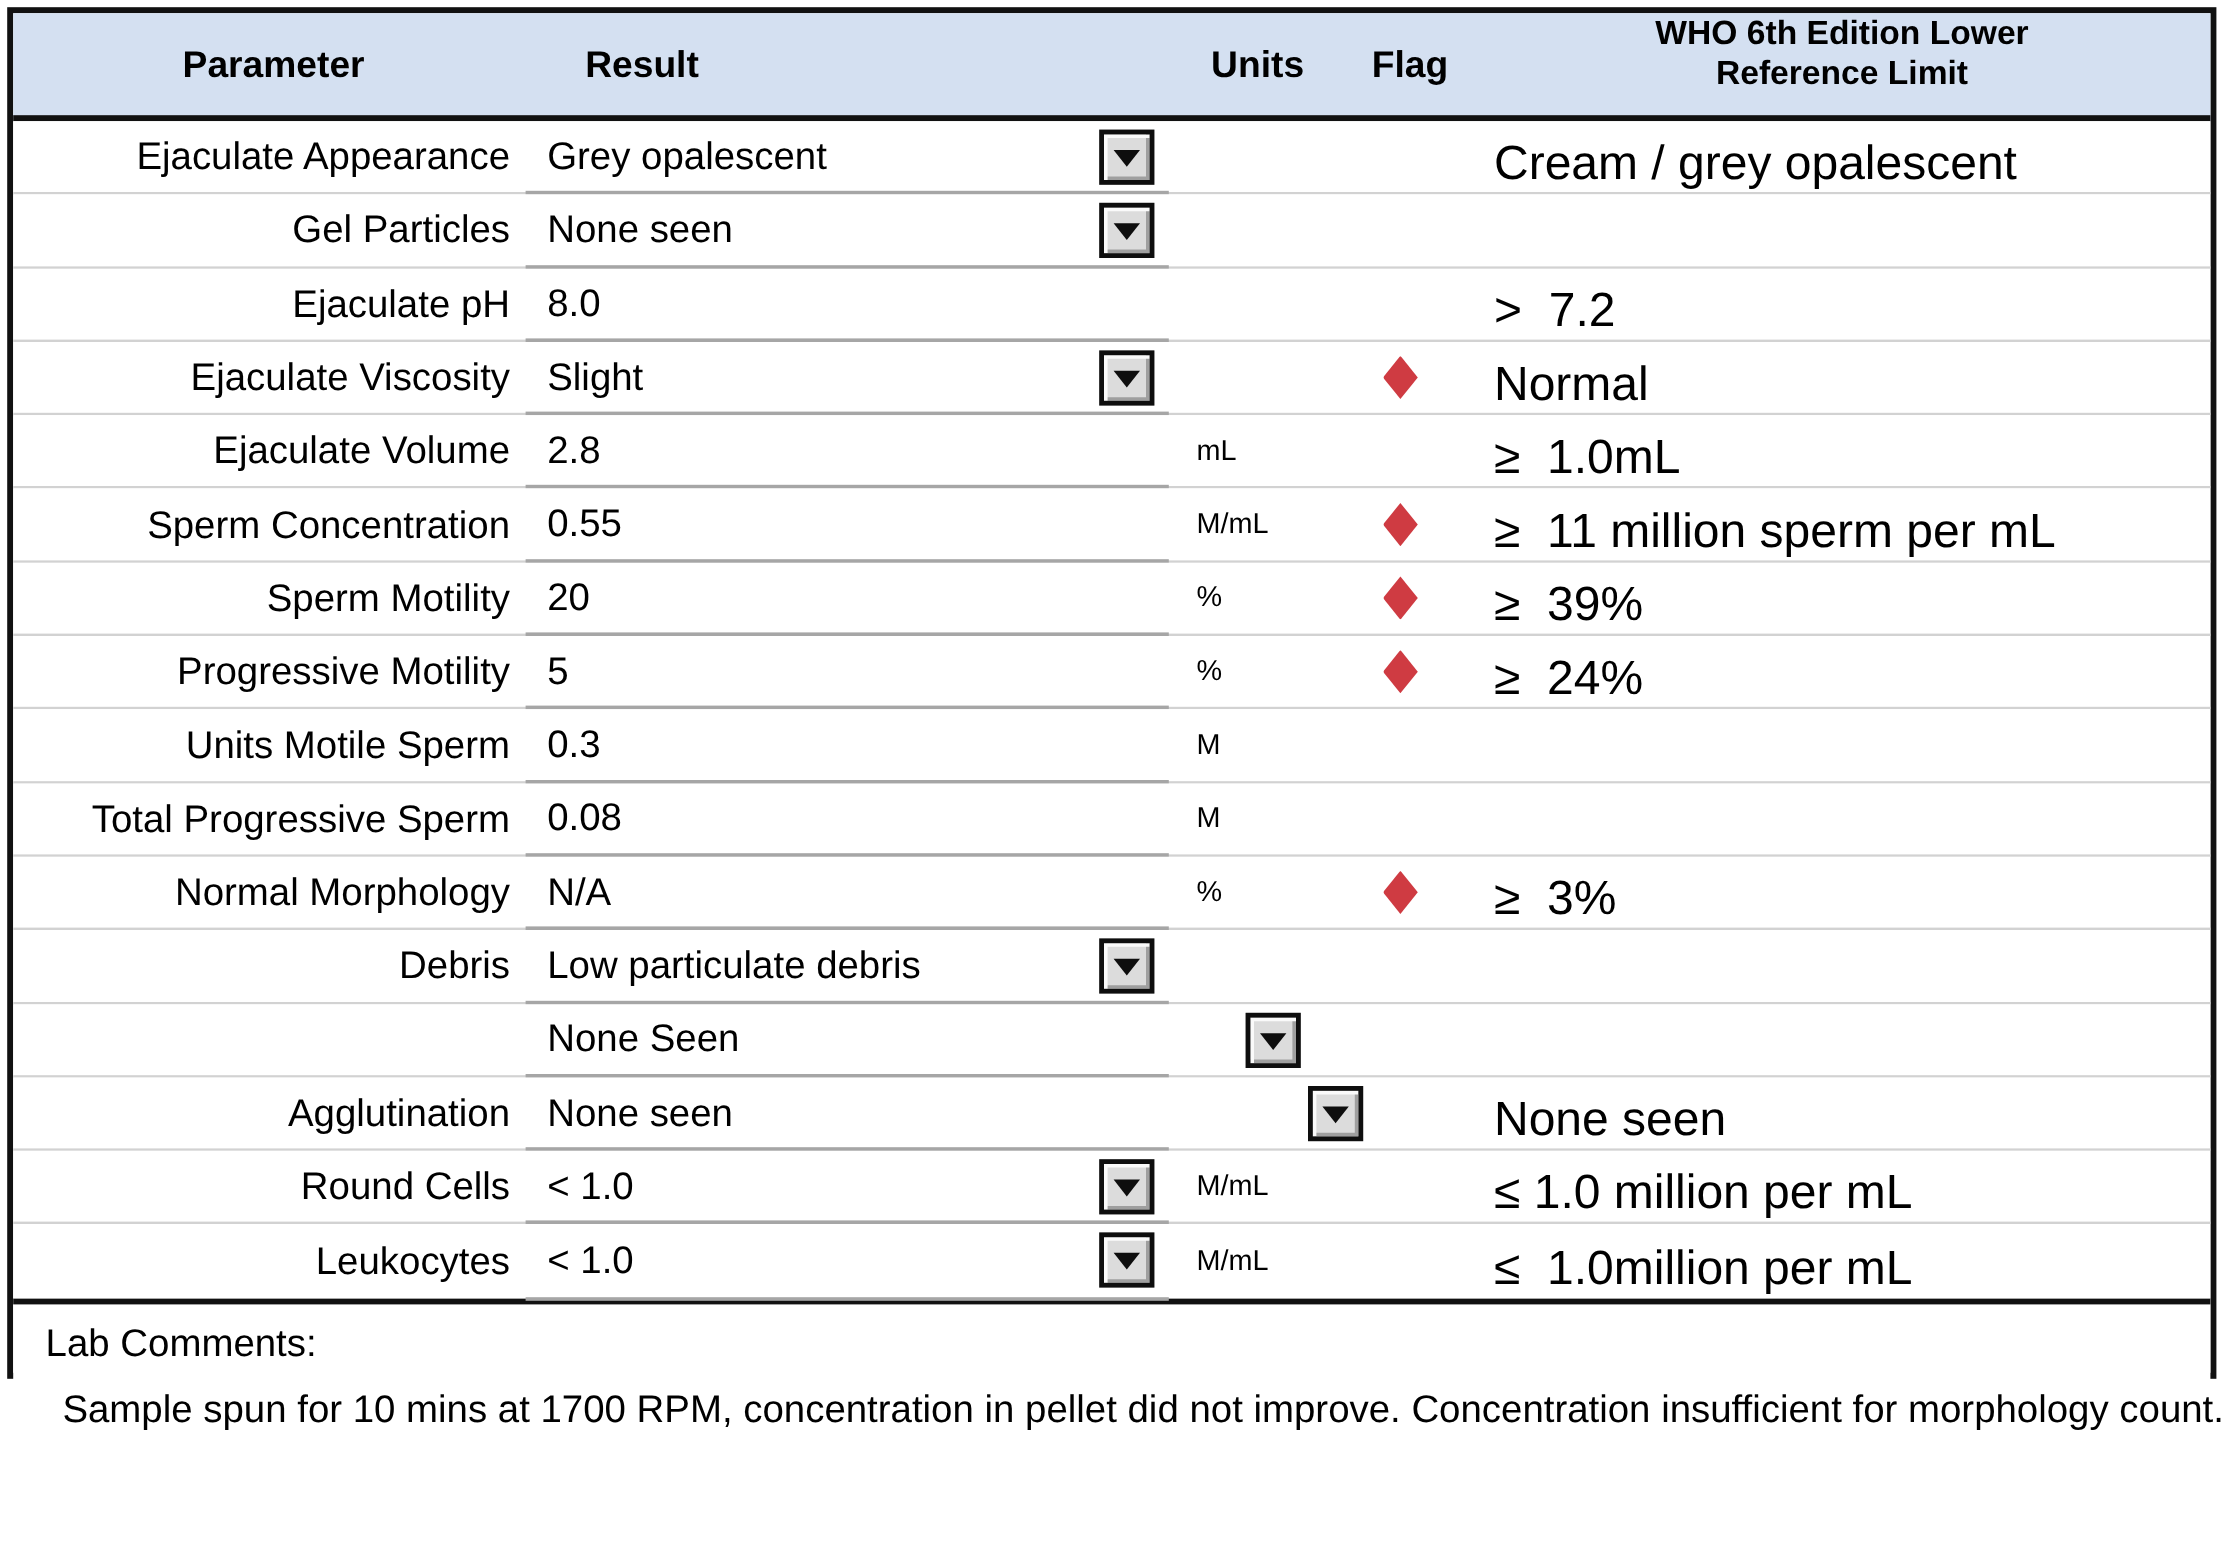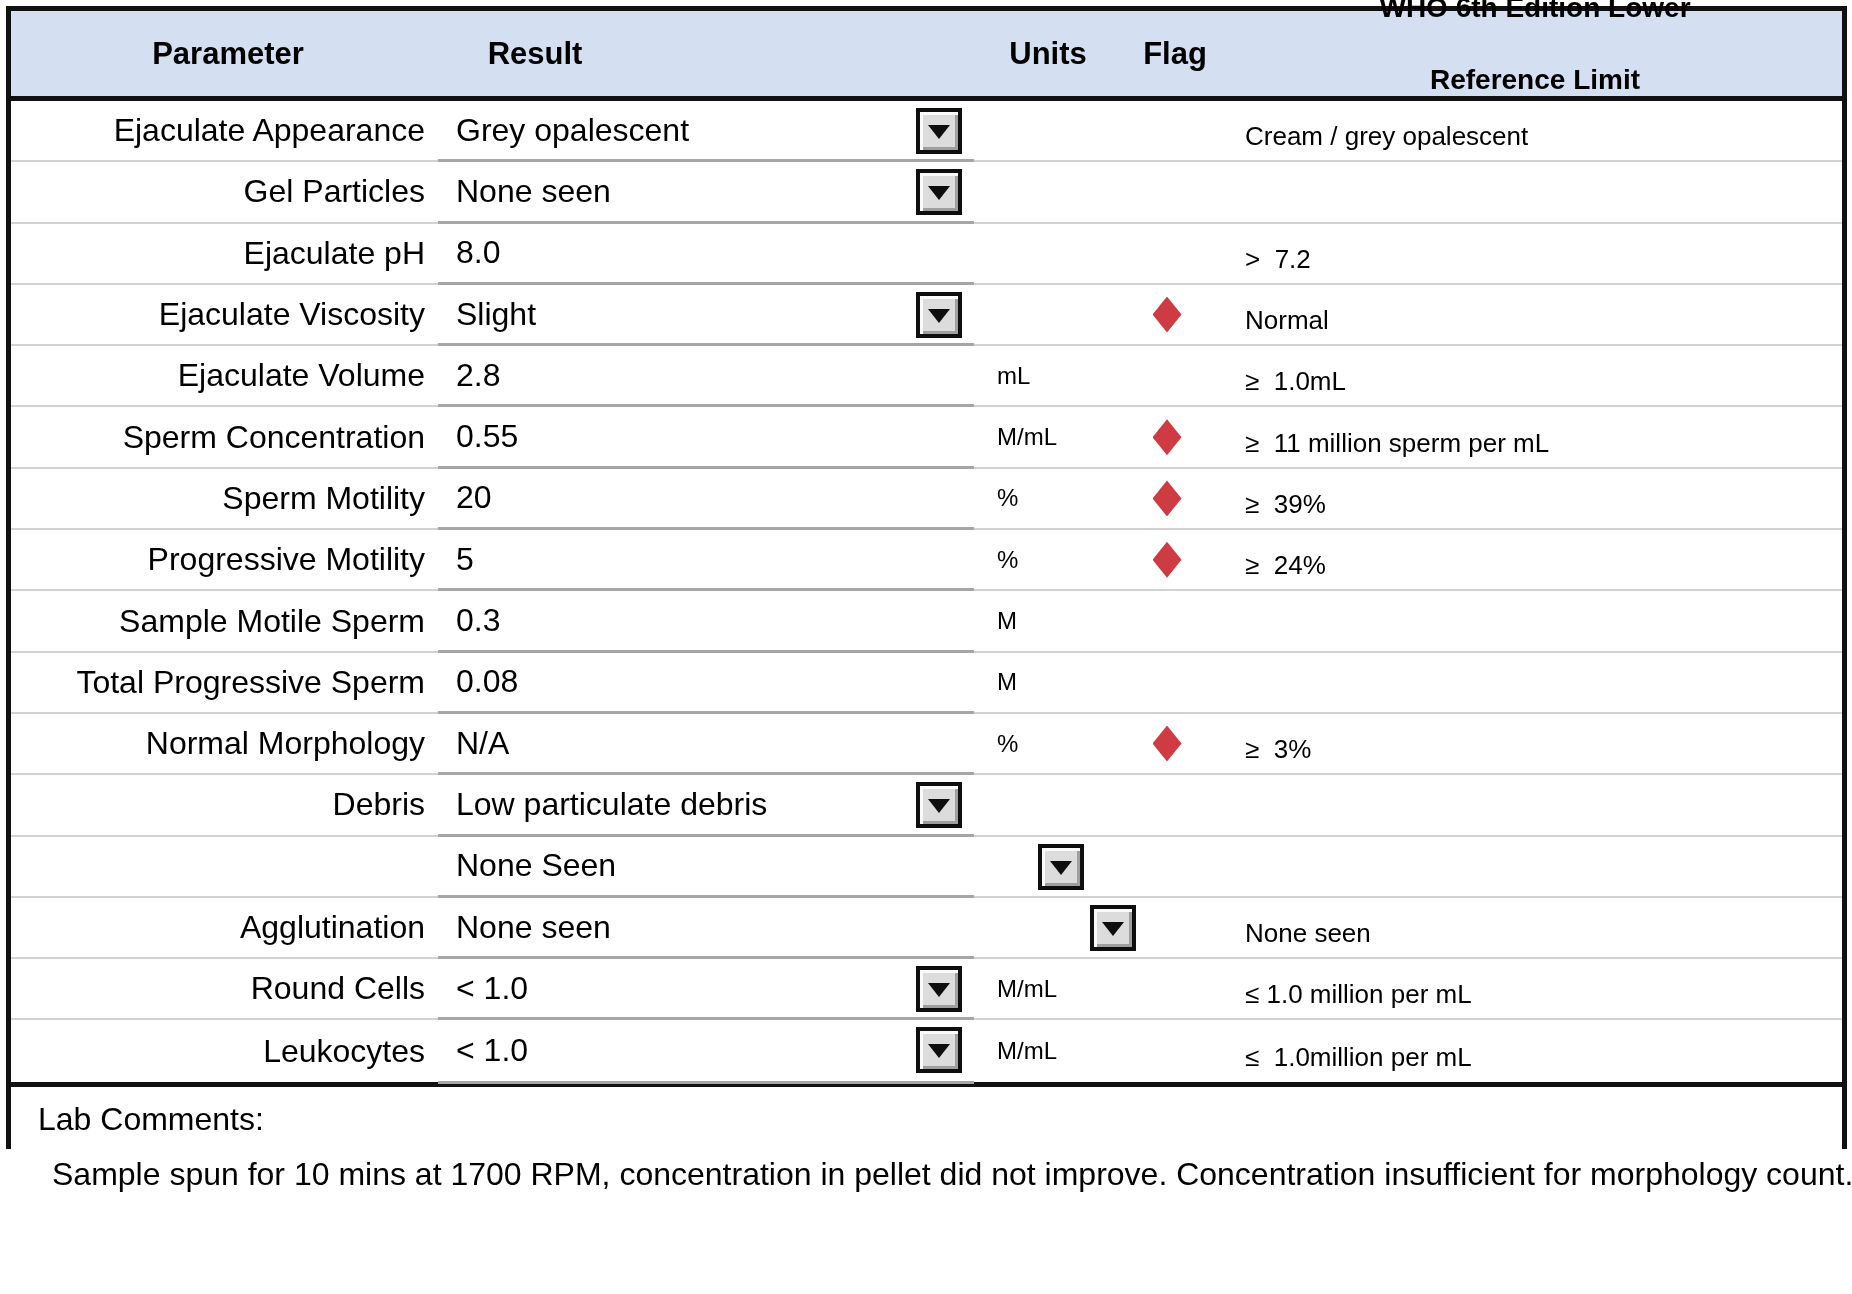--- a/index.html
+++ b/index.html
@@ -27,22 +27,22 @@
     position:relative;height:85px;flex:0 0 85px;
     background:var(--header-bg);
     border-bottom:5px solid var(--border-black);
   }
   .h{position:absolute;top:0;height:100%;display:flex;align-items:center;justify-content:center;
      font-weight:bold;font-size:31px;white-space:nowrap;}
   .h-param {left:0;width:434px;}
   .h-result{left:444px;width:160px;}
   .h-units {left:967px;width:140px;}
   .h-flag  {left:1114px;width:100px;}
-  .h-ref   {left:1324px;width:400px;flex-direction:column;justify-content:flex-end;
-            font-size:28px;line-height:33px;text-align:center;gap:39px;}
+  .h-ref   {left:1324px;width:400px;flex-direction:column;justify-content:flex-start;
+            font-size:28px;line-height:33px;text-align:center;}
   
   .tbody{flex:0 0 981px;display:flex;flex-direction:column;}
   .row{
     position:relative;flex:0 0 61.3px;height:61.3px;box-sizing:border-box;
     border-bottom:2px solid var(--row-sep);
     background:#ffffff;
     padding-left:16px;
   }
   .row:last-child{border-bottom:none;}
   .param{
@@ -65,21 +65,21 @@
   .flag{
     position:absolute;left:1125px;top:0;bottom:0;width:62px;
     display:flex;align-items:center;justify-content:center;
   }
   .diamond{
     width:29px;height:36px;background:var(--flag-red);
     clip-path:polygon(50% 0,100% 50%,50% 100%,0 50%);
   }
   .ref{
     position:absolute;left:1234px;top:12px;bottom:0;width:590px;
-    display:flex;align-items:center;font-size:26px;white-space:pre;
+    display:flex;align-items:center;font-size:40px;white-space:pre;
   }
   
   .dd{
     position:absolute;top:7px;width:46px;height:46px;box-sizing:border-box;
     border:4px solid #0e0e0e;padding:0;cursor:pointer;
     background:#dcdcdc;
     box-shadow:inset 3px 3px 0 #fafafa, inset -3px -3px 0 #9f9f9f;
     display:flex;align-items:center;justify-content:center;
   }
   .dd-standard{left:905px;}
@@ -222,21 +222,21 @@
     </div>
 
     <div class="units">%</div>
     <div class="flag">
       <span class="diamond"></span>
     </div>
     <div class="ref">≥  24%</div>
   </div>
 
   <div class="row">
-    <div class="param">Sample Motile Sperm</div>
+    <div class="param">Units Motile Sperm</div>
     <div class="result">
       <span class="result-text">0.3</span>
     </div>
 
     <div class="units">M</div>
     <div class="flag">
       
     </div>
     <div class="ref"></div>
   </div>

